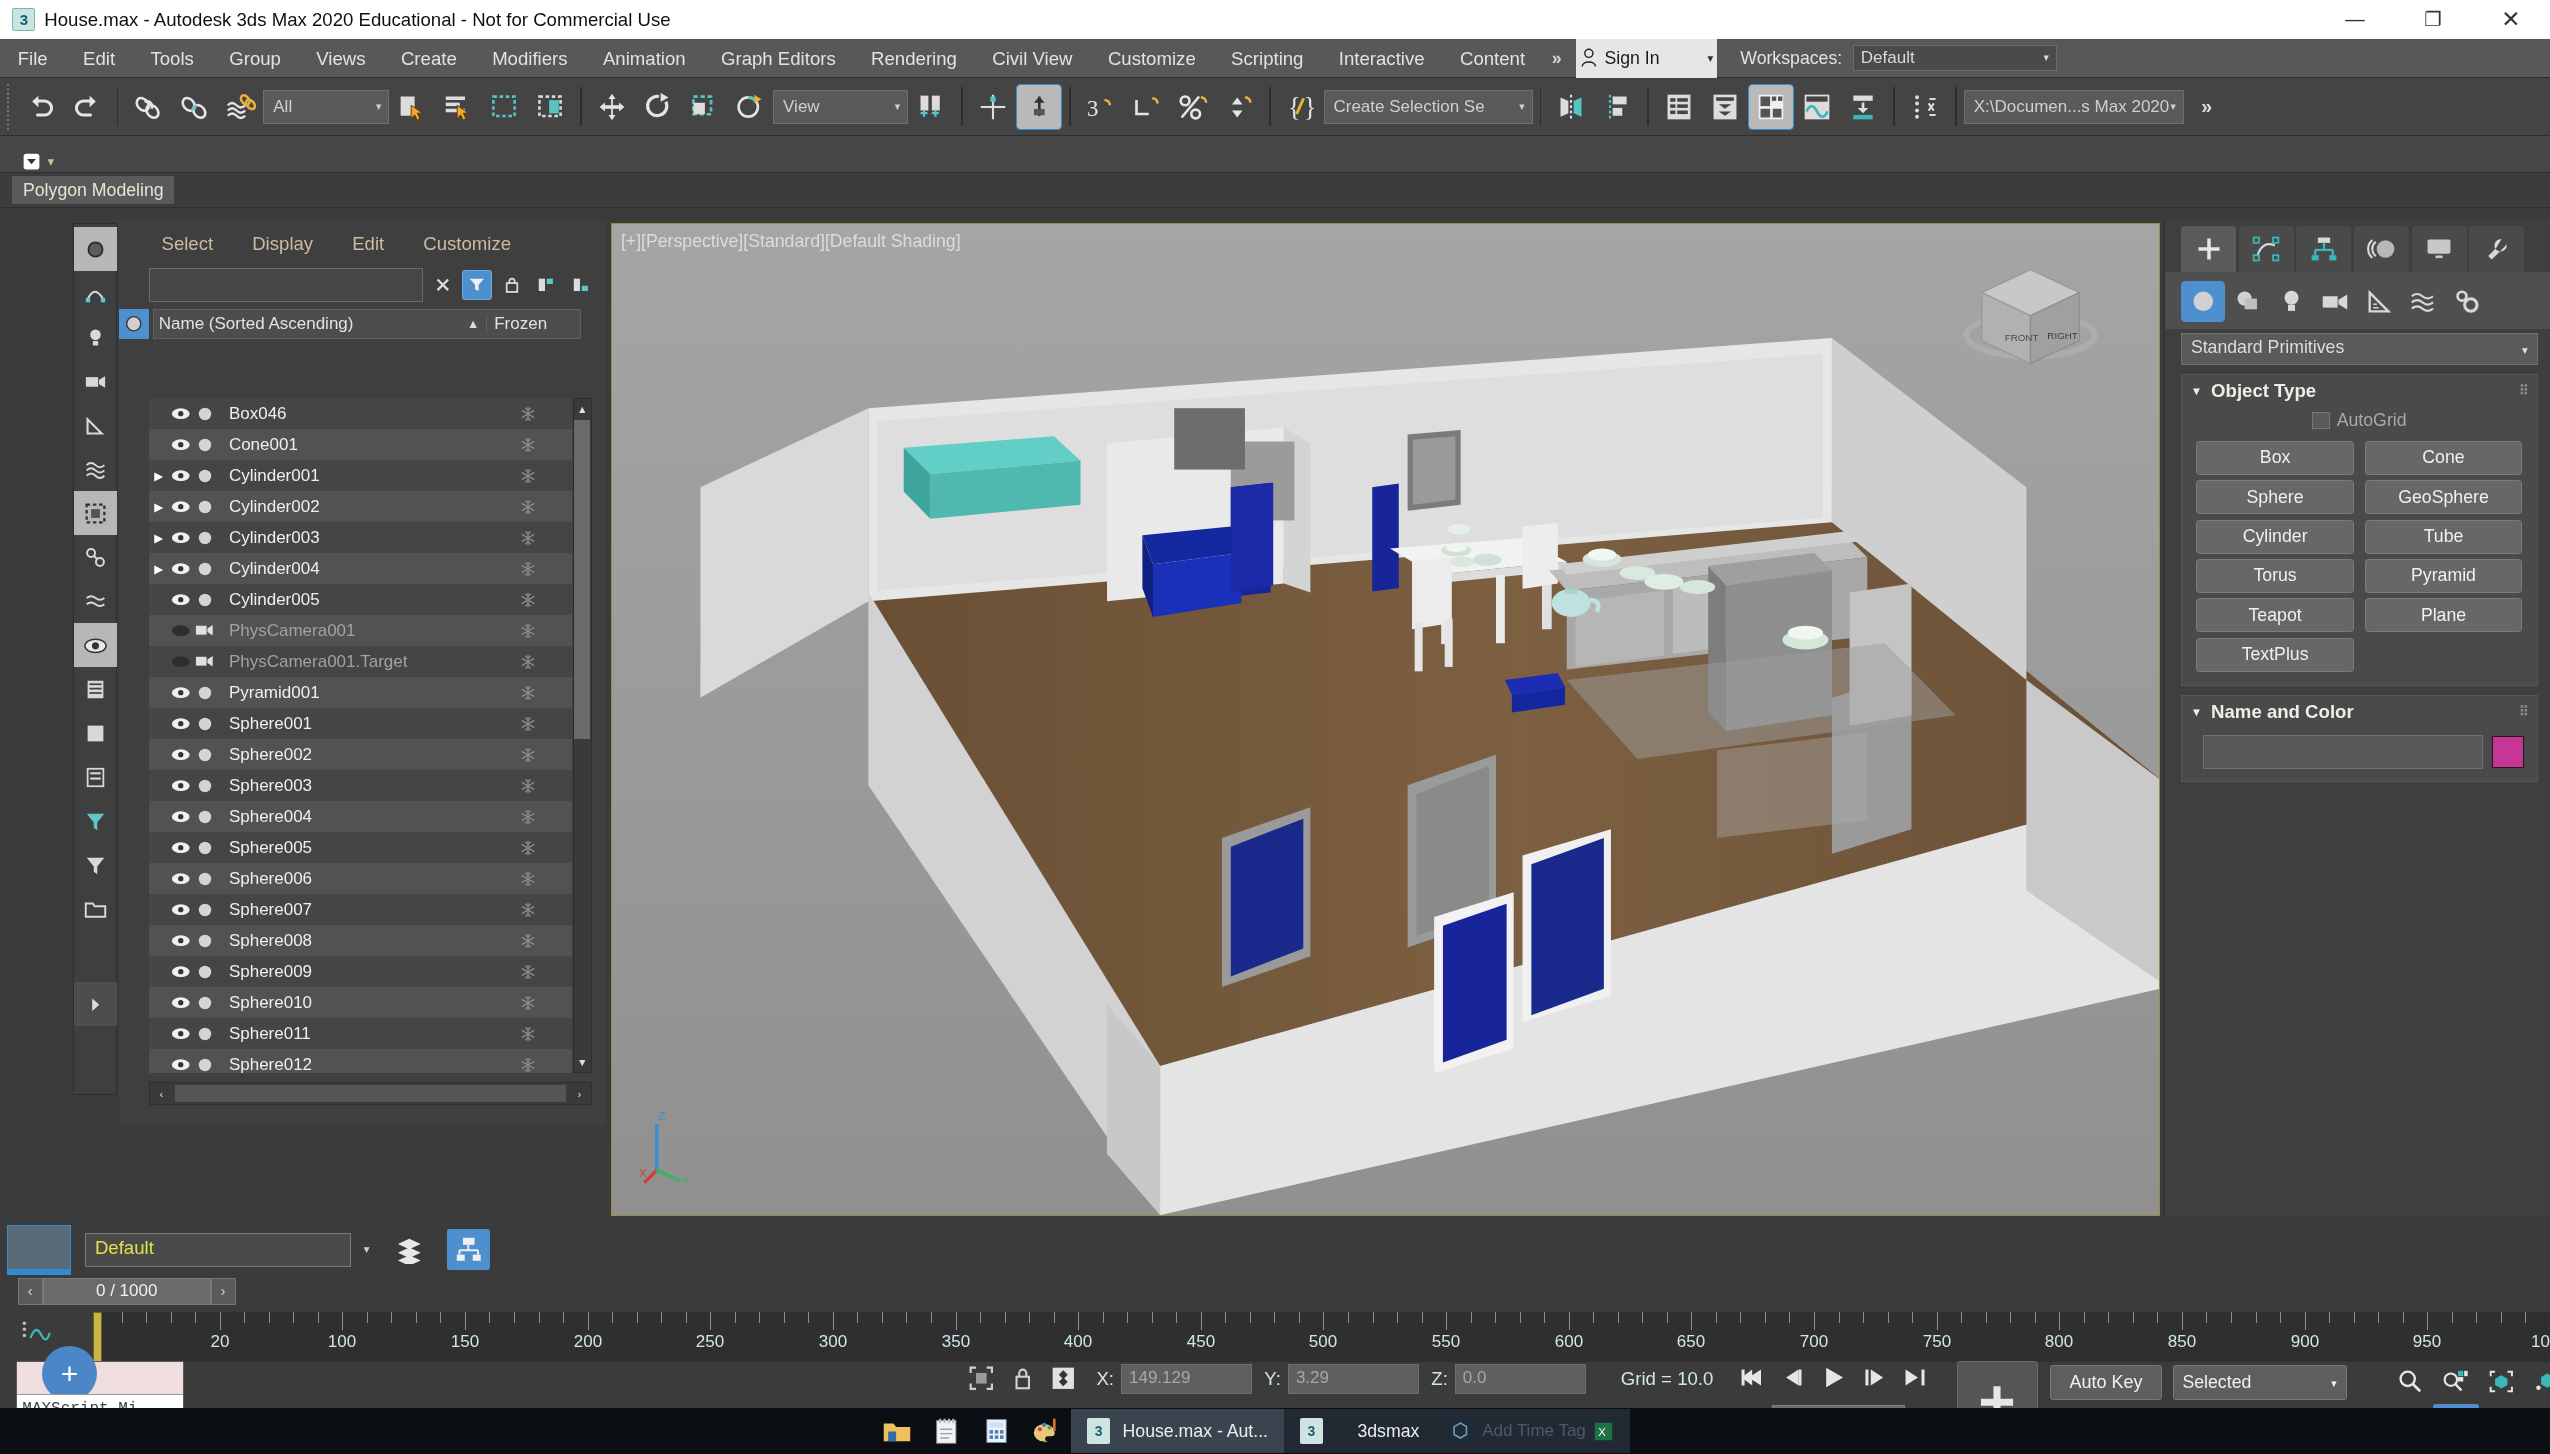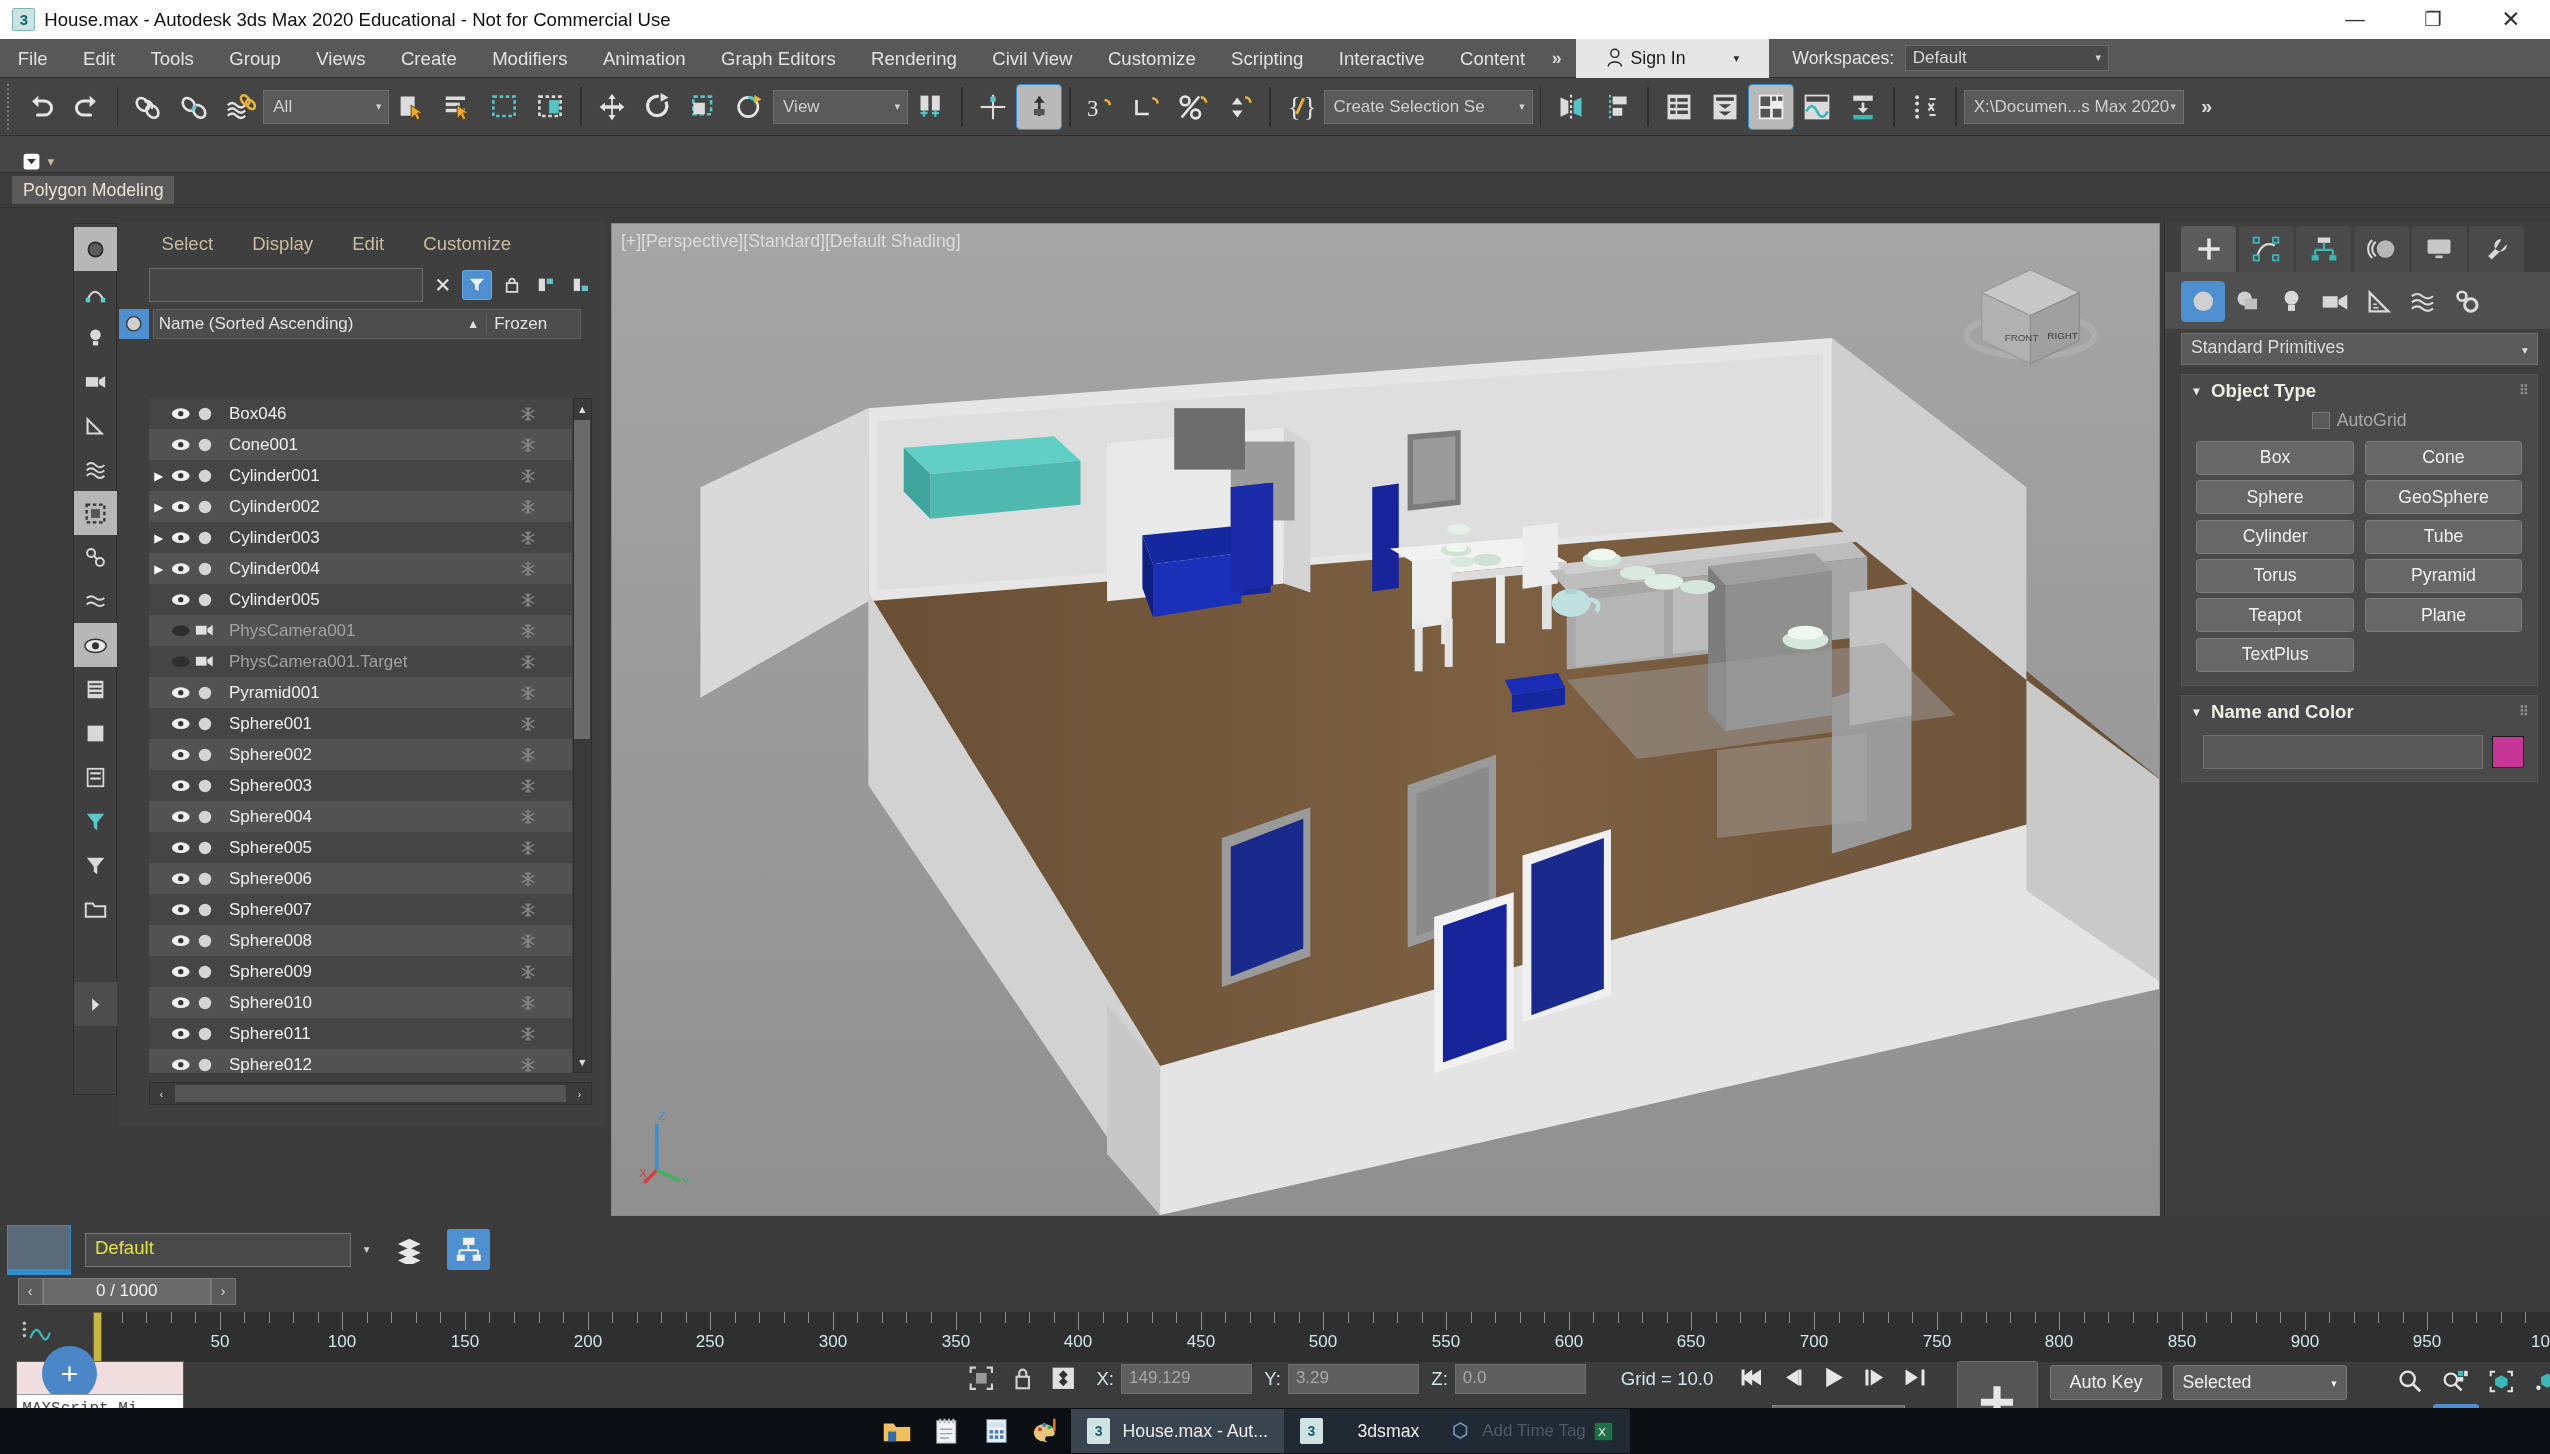--- a/index.html
+++ b/index.html
@@ -16,21 +16,21 @@
   #win-btns { position:absolute; right:0; top:0; height:39px; display:flex; }
   #win-btns div { width:78px; height:39px; display:flex; align-items:center; justify-content:center;
      font-size:19.5px; color:#333; }
   #win-btns div.close { font-size:23px; }
 
   
   #menubar { height:39px; background:#585858; display:flex; align-items:center;
      border-bottom:0.9px solid #2e2e2e; position:relative; }
   #menubar .mi { color:#e2e2e2; font-size:18.6px; padding:0 17.7px; line-height:39px; white-space:nowrap; }
   #menubar .chev { color:#d8d8d8; font-size:17.7px; padding:0 8.9px; font-weight:bold;}
-  #signin { background:#e6e6e6; height:39px; display:flex; align-items:center; padding:0 30px; margin-left:5.3px; }
+  #signin { background:#e6e6e6; height:39px; display:flex; align-items:center; padding:0 4px; margin-left:5.3px; }
   #signin .lbl { color:#1a1a1a; font-size:17.7px; padding-left:7px; }
   #signin .caret { margin-left:48px; color:#333; font-size:11.5px; }
   #ws { margin-left:23px; display:flex; align-items:center; }
   #ws .lbl { color:#e2e2e2; font-size:17.7px; margin-right:10.6px;}
   #ws .combo { width:204px; height:26.6px; background:#4a4a4a; border:0.9px solid #6a6a6a;
      color:#d8d8d8; font-size:17px; padding:1.8px 7px; position:relative;}
   #ws .combo .caret { position:absolute; right:7px; top:5.3px; font-size:10.6px;}
 
   
   #maintb { height:58px; background:#444444; display:flex; align-items:center;
@@ -1561,21 +1561,21 @@
         <div class="tick" style="left: 2232px; height: 10.6px;"></div>
         <div class="tick" style="left: 2257px; height: 10.6px;"></div>
         <div class="tick" style="left: 2281px; height: 10.6px;"></div>
         <div class="tick" style="left: 2306px; height: 10.6px;"></div>
         <div class="tick" style="left: 2330px; height: 17.7px;"></div>
         <div class="tick" style="left: 2355px; height: 10.6px;"></div>
         <div class="tick" style="left: 2379px; height: 10.6px;"></div>
         <div class="tick" style="left: 2404px; height: 10.6px;"></div>
         <div class="tick" style="left: 2428px; height: 10.6px;"></div>
         <div class="tlab" style="left: 0px;">0</div>
-        <div class="tlab" style="left: 123px;">50</div>
+        <div class="tlab" style="left: 123px;">20</div>
         <div class="tlab" style="left: 245px;">100</div>
         <div class="tlab" style="left: 368px;">150</div>
         <div class="tlab" style="left: 491px;">200</div>
         <div class="tlab" style="left: 613px;">250</div>
         <div class="tlab" style="left: 736px;">300</div>
         <div class="tlab" style="left: 859px;">350</div>
         <div class="tlab" style="left: 981px;">400</div>
         <div class="tlab" style="left: 1104px;">450</div>
         <div class="tlab" style="left: 1226px;">500</div>
         <div class="tlab" style="left: 1349px;">550</div>

